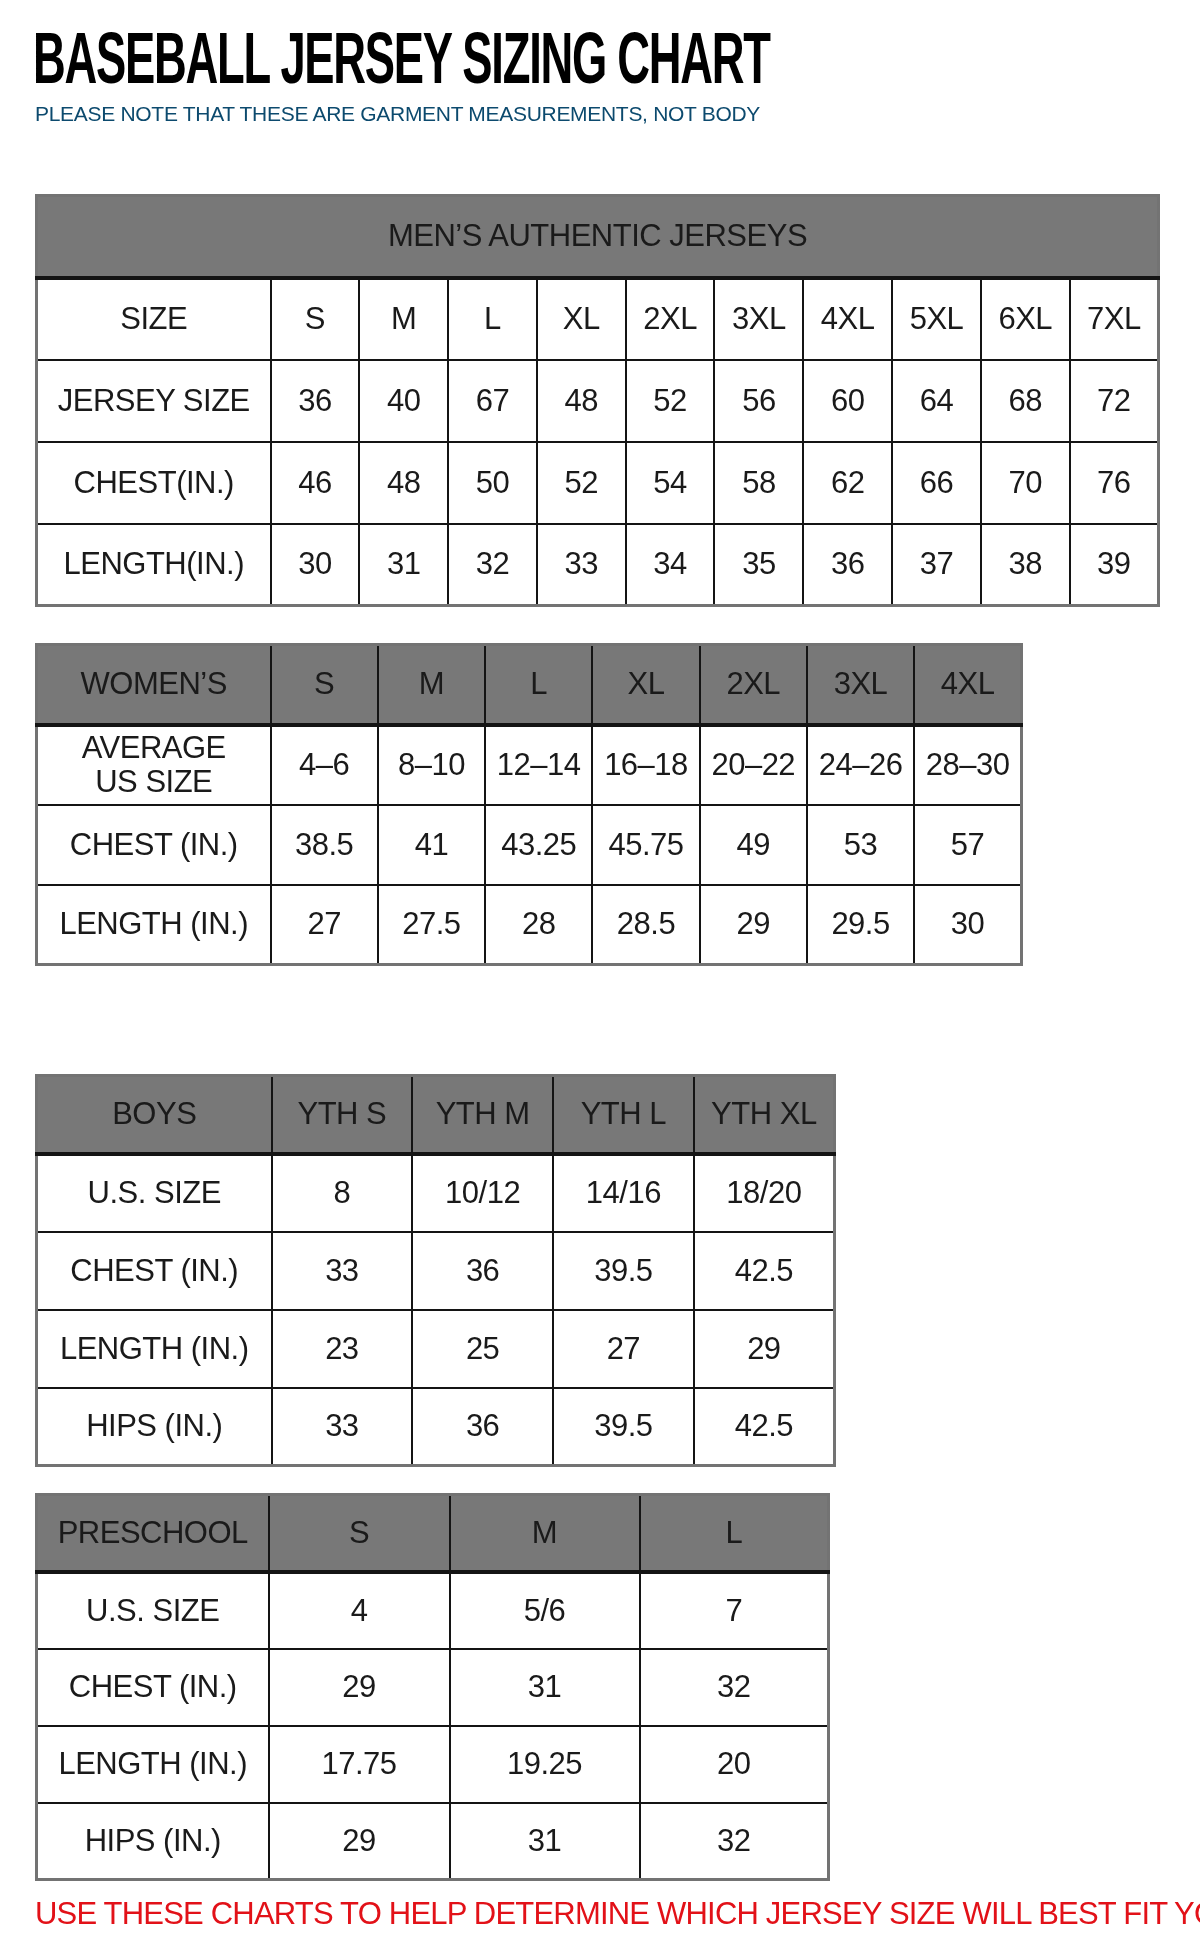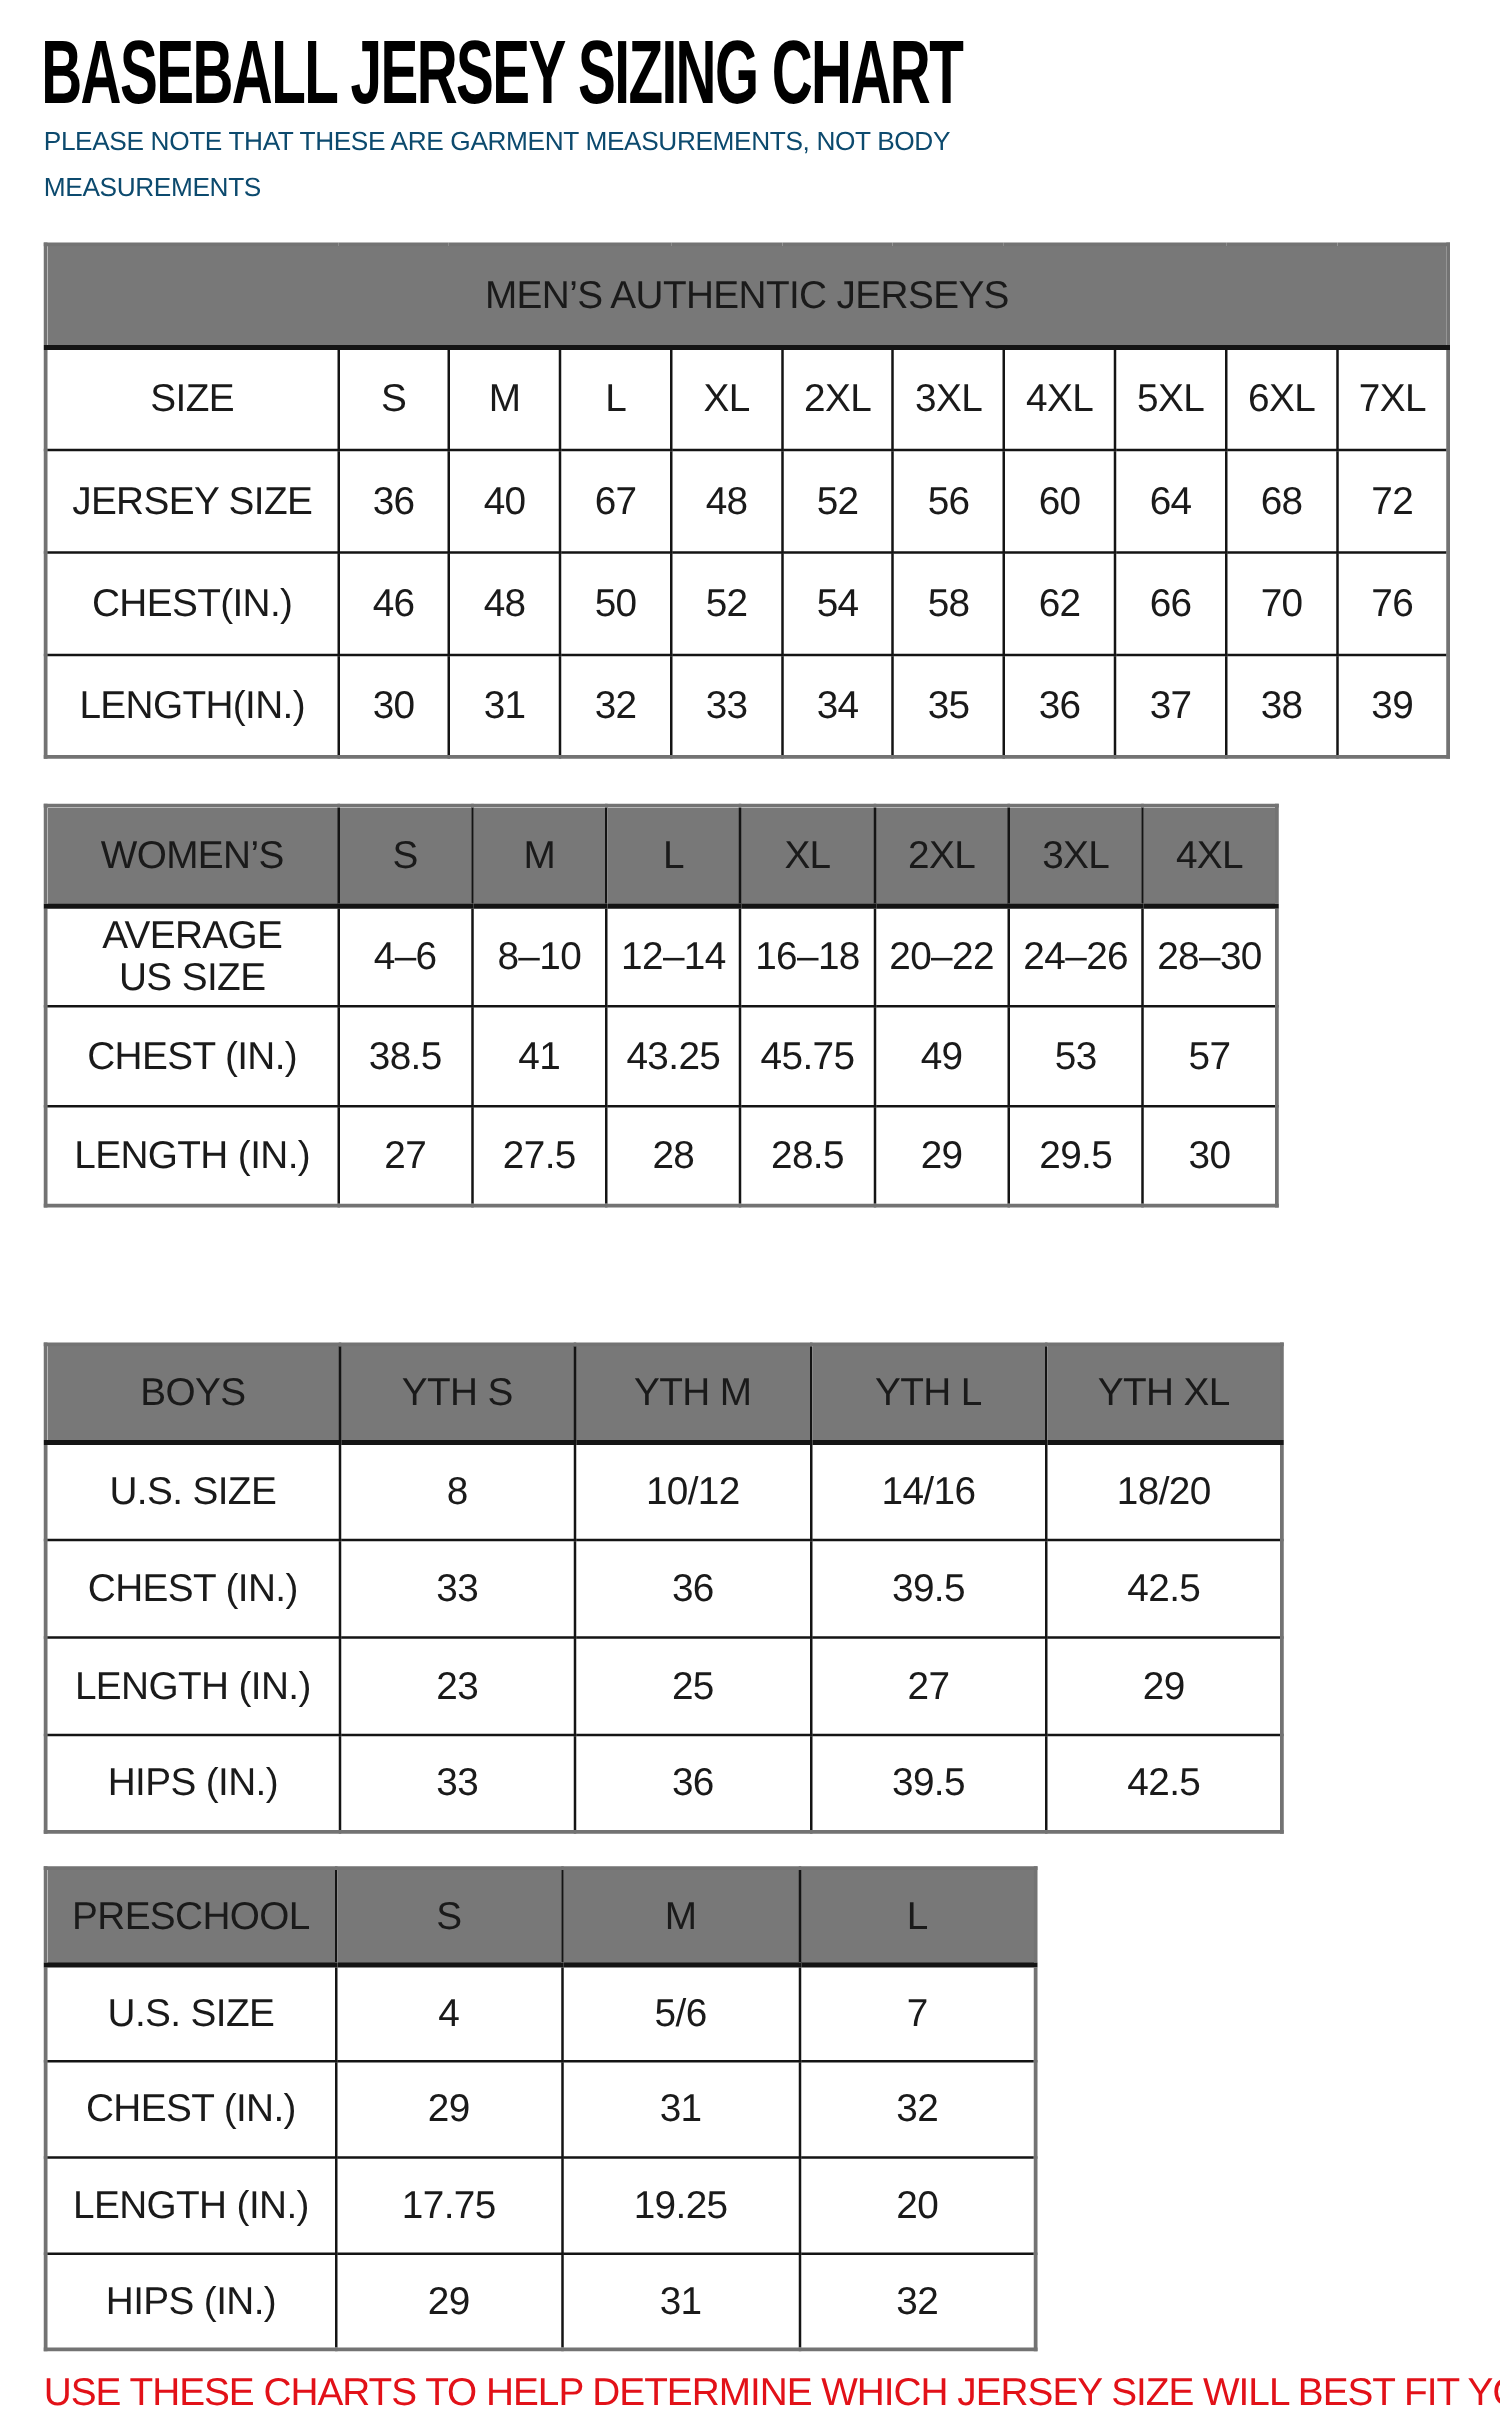--- a/index.html
+++ b/index.html
@@ -33,35 +33,34 @@
     font-size:31px;font-weight:400;letter-spacing:-0.5px;color:#1a1a1a;
     padding:0;overflow:hidden;
   }
   .gh{background:#787878;color:#ffffff;border-bottom-width:4px !important;}
   .bighead{font-size:39px;letter-spacing:0.5px;}
   .lbl{white-space:pre-line;line-height:34px;}
   .mens{left:35px;top:194px;width:1125px;}
   .mens tr{height:82px;}
   .womens{left:35px;top:643px;width:988px;}
   .womens tr{height:80px;}
-  .boys{left:35px;top:1074px;width:992px;}
+  .boys{left:35px;top:1074px;width:801px;}
   .boys tr{height:78px;}
   .preschool{left:35px;top:1493px;width:795px;}
   .preschool tr{height:77px;margin-left:48px;}
 </style>
 </head>
 <body>
 
 <div>
 
   <h1 class="title">BASEBALL JERSEY SIZING CHART</h1>
 
   <div class="note">
     <div>PLEASE NOTE THAT THESE ARE GARMENT MEASUREMENTS, NOT BODY</div>
-    <div>MEASUREMENTS</div>
   </div>
 
   <div class="tblwrap mens">
     <table>
       <colgroup>
           <col style="width:234px">
           <col>
           <col>
           <col>
           <col>

